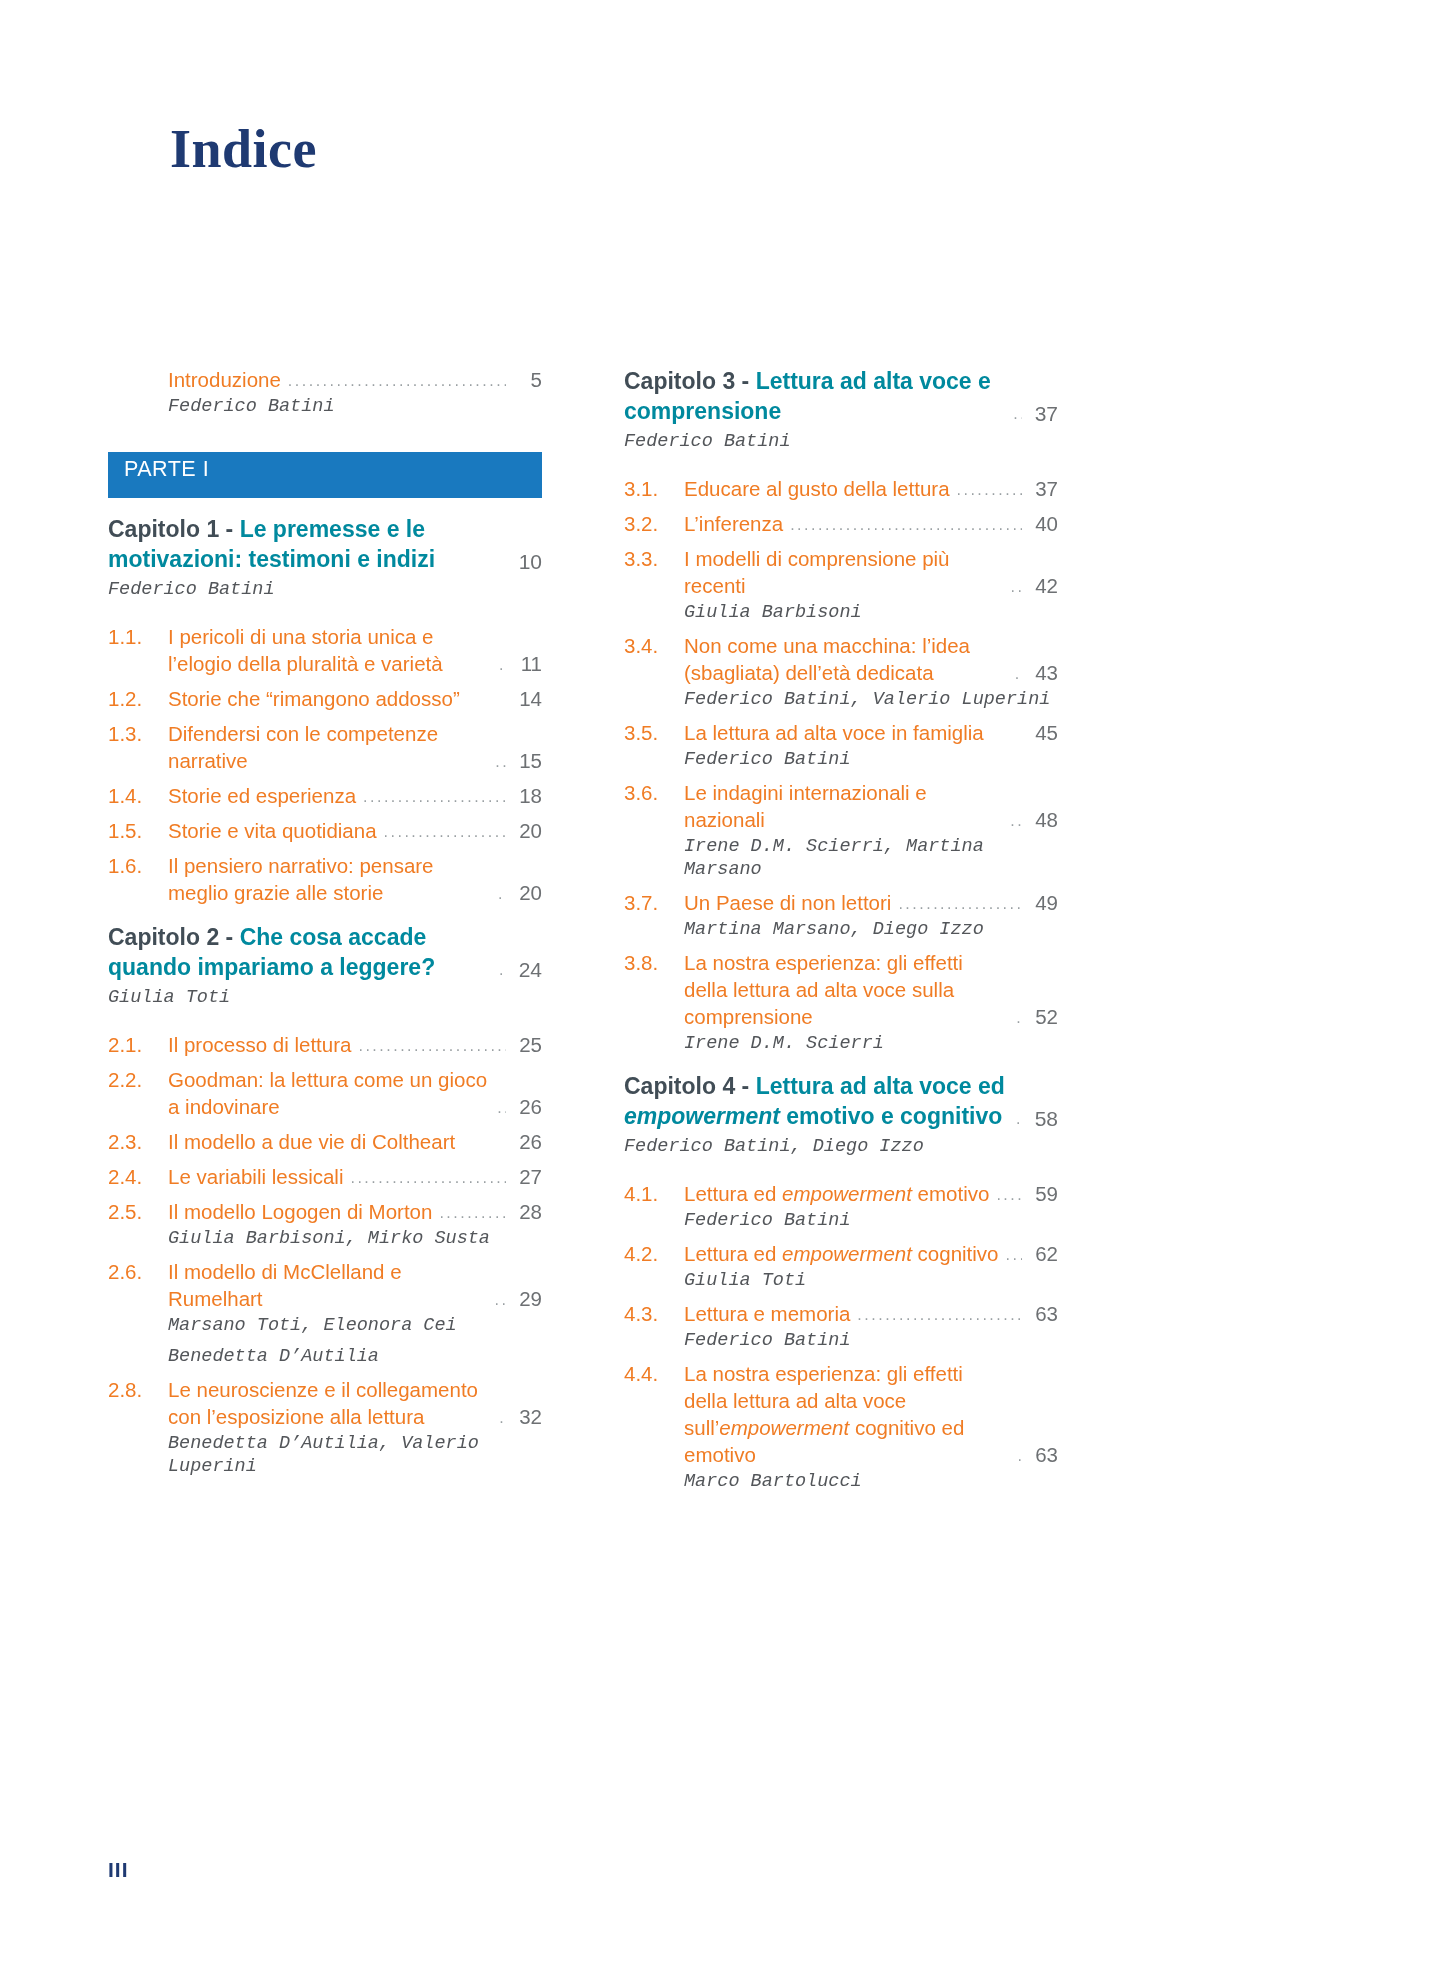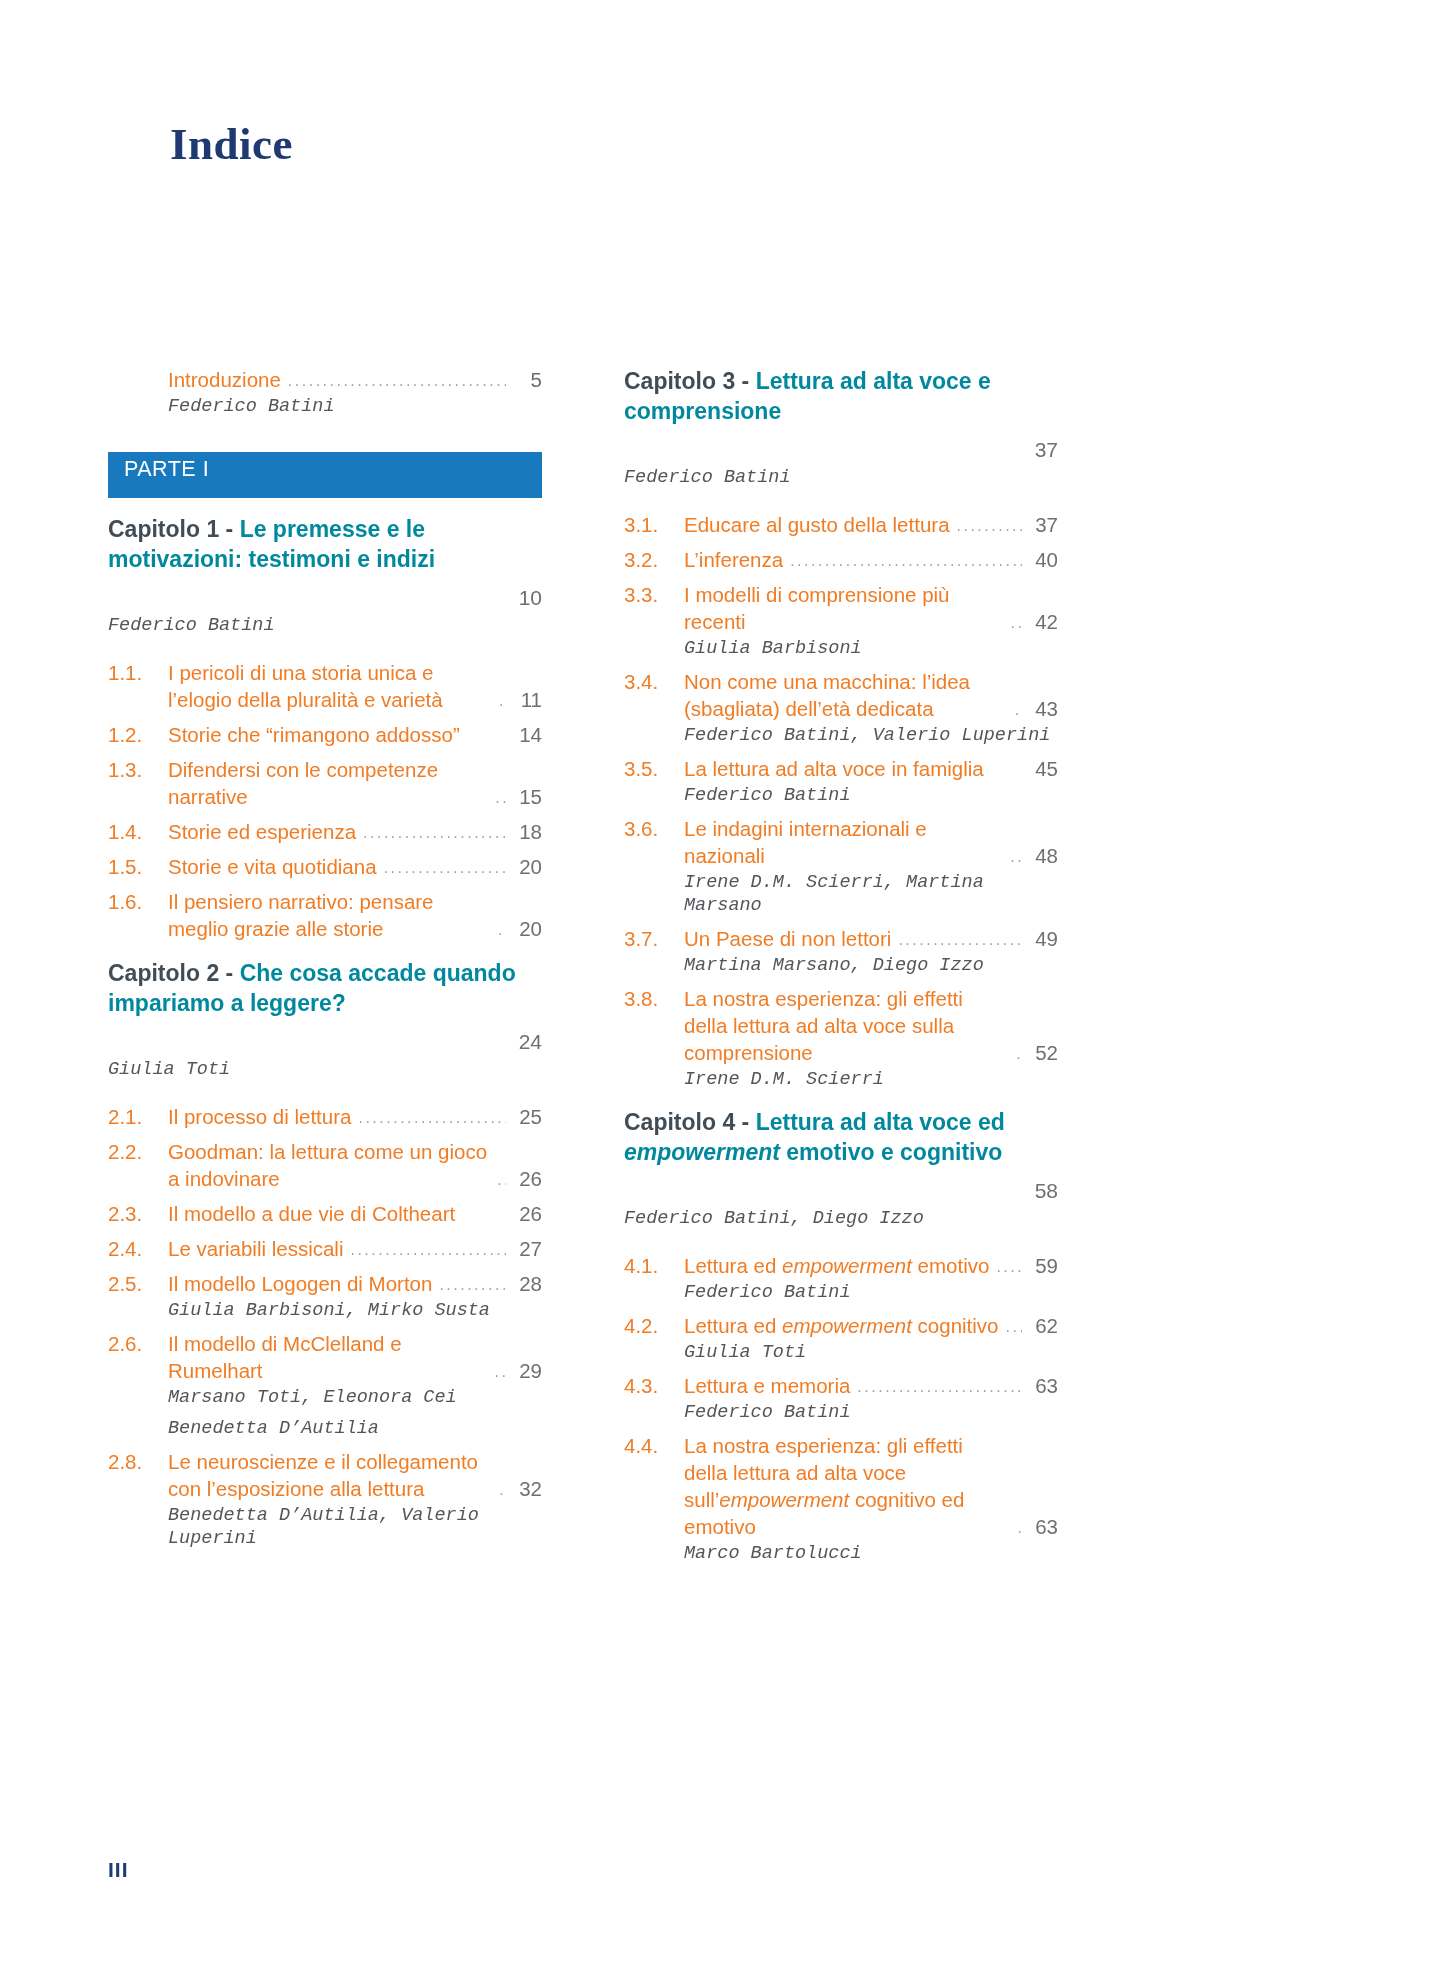--- a/index.html
+++ b/index.html
@@ -6,21 +6,21 @@
   body {
     width: 1445px; height: 1964px;
     background: #ffffff;
     font-family: "Liberation Sans", sans-serif;
     position: relative;
     overflow: hidden;
   }
   .doc-title {
     position: absolute; left: 170px; top: 118px; margin: 0;
     font-family: "Liberation Serif", serif;
-    font-weight: bold; font-size: 45px;
+    font-weight: bold; font-size: 54px;
     color: var(--navy, #1f3a72);
     letter-spacing: 0.5px;
   }
   .content {
     position: absolute; left: 108px; top: 366px; width: 930px;
     display: flex; gap: 82px;
   }
   .col { width: 434px; }
 
   
@@ -55,21 +55,21 @@
   .banner {
     background: var(--banner-blue, #1979bf);
     color: #ffffff; font-weight: normal; font-size: 21.5px;
     letter-spacing: 0.5px;
     padding: 5px 0 16px 16px;
     margin: 34px 0 16px 0;
   }
 
   .entry.chapter { margin-top: 16px; margin-bottom: 22px; }
   .banner + .entry.chapter, .col > .entry.chapter:first-child { margin-top: 0; }
-  .chap-row { display: flex; flex-direction: column; }
+  .chap-row { display: flex; }
   .chap-text {
     flex: 0 1 auto; min-width: 0;
     font-weight: bold; font-size: 23px; line-height: 30px;
     color: var(--teal, #00899e);
   }
   .chap-prefix { color: var(--chapter-dark, #414d56); }
   .chap-row .page { font-size: 21px; }
   .it { font-style: italic; }
 
   .folio {

